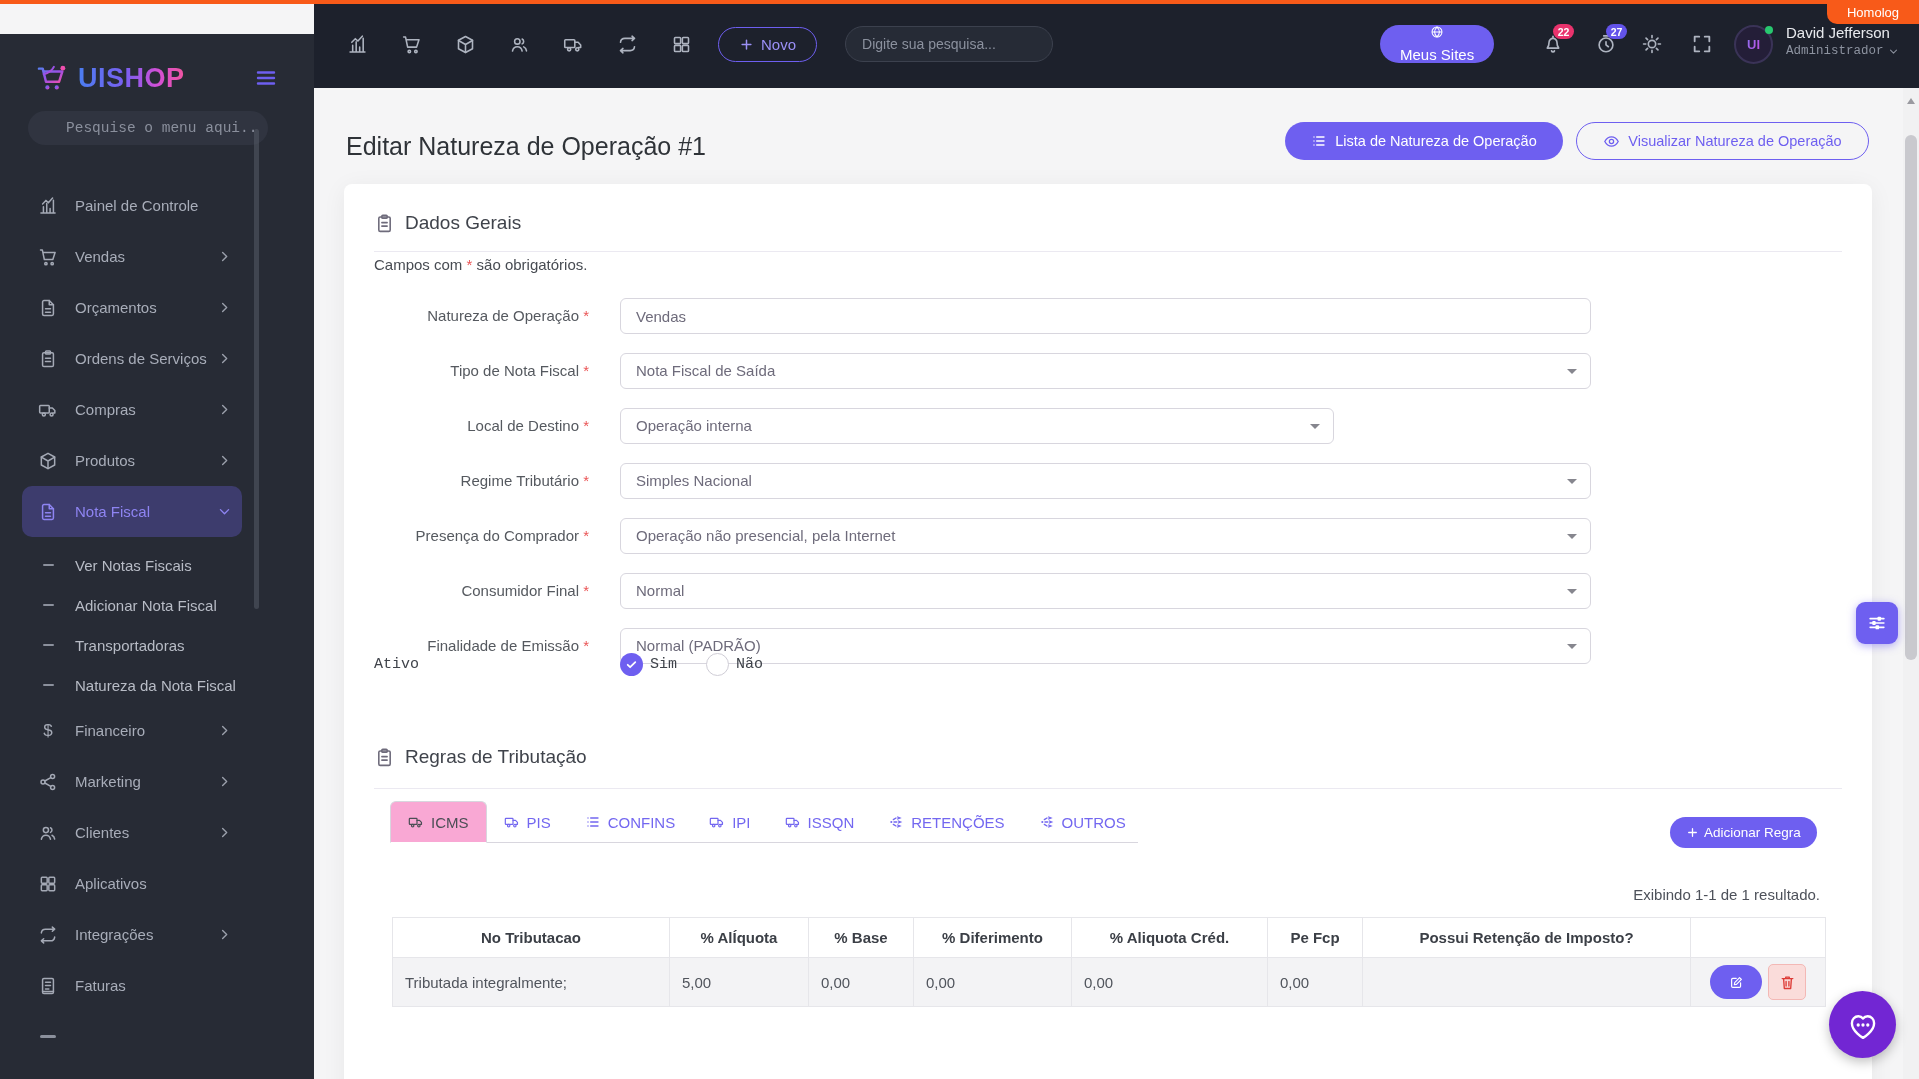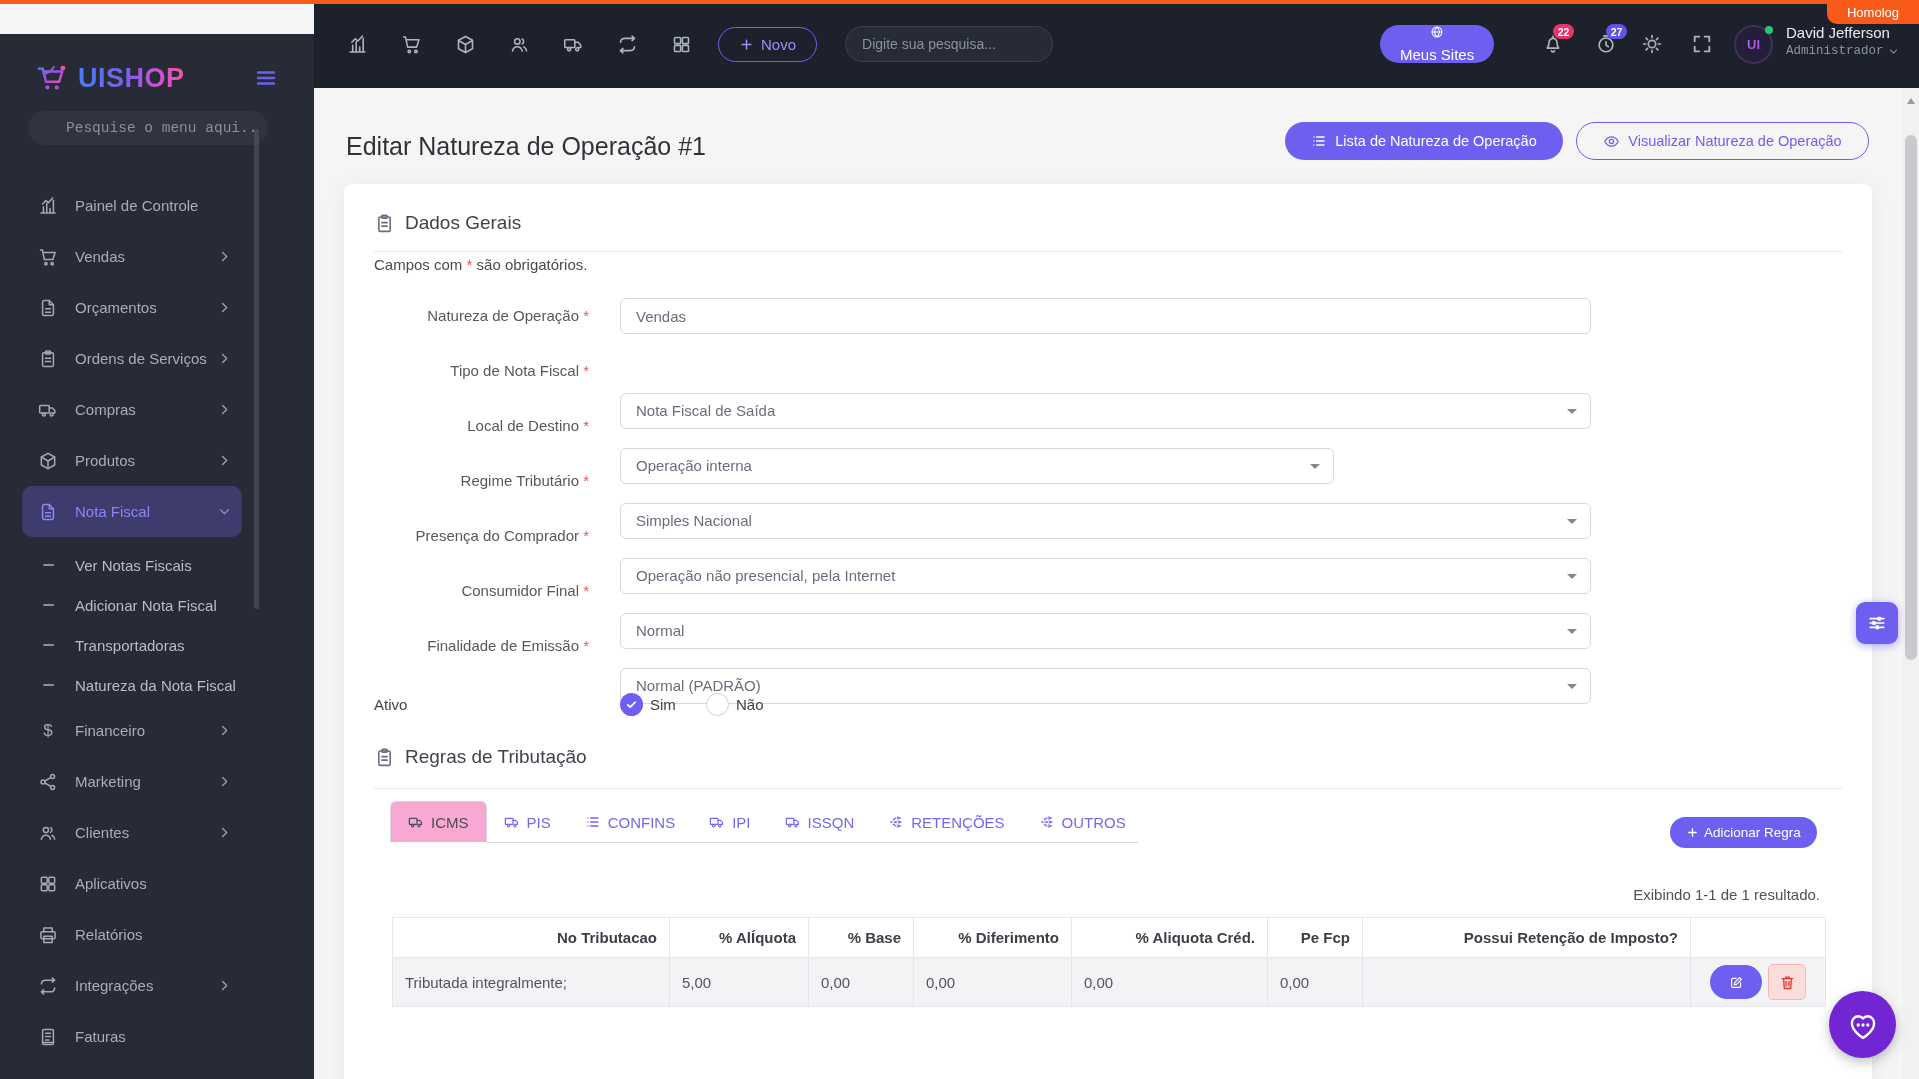--- a/index.html
+++ b/index.html
@@ -89,26 +89,26 @@
   .divider { position:absolute; left:30px; width:1468px; height:1px; background:#ebe9f1; }
   #req-note { position:absolute; left:30px; top:72px; font-size:15px; color:#474b52; }
   .star { color:#ea5455; }
 
   .frow { position:absolute; left:0; height:36px; width:100%; }
   .frow .flabel { position:absolute; left:30px; width:215px; text-align:right; line-height:36px;
                   font-size:15px; color:#55595f; }
   .fctl { position:absolute; left:276px; height:36px; border:1px solid #d8d6de; border-radius:6px;
           background:#fff; font-size:15px; color:#6e6b7b; }
   input.fctl { padding:0 15px; outline:none; font-family:"Liberation Sans",sans-serif; width:971px; }
-  .fselect { width:971px; line-height:34px; padding:0 30px 0 15px; cursor:pointer; position:absolute;margin-top:40px; }
+  .fselect { width:971px; line-height:34px; padding:0 30px 0 15px; cursor:pointer; position:absolute; }
   .fselect.short { width:714px; }
   .fselect::after { content:""; position:absolute; right:13px; top:15px; border:5px solid transparent;
                     border-top-color:#86868e; border-bottom:none; }
 
-  #ativo-row { position:absolute; left:0; top:508px; height:26px; width:100%; }
+  #ativo-row { position:absolute; left:0; top:468px; height:26px; width:100%;font-family:Liberation Mono, monospace; }
   #ativo-row .flabel2 { position:absolute; left:30px; font-size:15px; color:#3f434a; line-height:26px; }
   .radio { position:absolute; top:1px; width:23px; height:23px; border-radius:50%; cursor:pointer; }
   .radio.on { background:#6e5ff0; display:flex; align-items:center; justify-content:center; }
   .radio.on svg { width:13px; height:13px; color:#fff; }
   .radio.off { background:#fff; border:1.5px solid #cfcdd6; }
   .radio-lbl { position:absolute; font-size:15px; color:#3f434a; line-height:26px; }
 
   
   #tabstrip { position:absolute; left:46px; top:616px; width:748px; border-bottom:1px solid #d8d6de;
               display:flex; align-items:flex-end; }
@@ -120,21 +120,21 @@
   #add-rule { position:absolute; left:1326px; top:633px; height:31px; border-radius:16px; border:none;
               background:#6e5ff0; color:#fff; font-size:13.5px; display:inline-flex; align-items:center;
               gap:5px; padding:0 16px; cursor:pointer; font-weight:500; }
   #add-rule .ic { width:13px; height:13px; }
   #results { position:absolute; right:52px; top:702px; font-size:15px; color:#4d515a; }
 
   
   #rules-table { position:absolute; left:48px; top:733px; width:1433px; border-collapse:collapse;
                  table-layout:fixed; }
   #rules-table th { height:40px; background:#fff; border:1px solid #e6e6ea; font-size:15px;
-                    font-weight:700; color:#3b3f46; text-align:right; padding:0 12px; }
+                    font-weight:700; color:#3b3f46; text-align:center; padding:0 12px; }
   #rules-table td { height:49px; background:#f3f3f5; border:1px solid #e6e6ea; font-size:15px;
                     color:#50545c; padding:0 12px; }
   td.actions { text-align:center; }
   #edit-btn { display:inline-flex; width:52px; height:34px; border-radius:17px; background:#6e5ff0;
               border:none; align-items:center; justify-content:center; cursor:pointer;
               vertical-align:middle; }
   #edit-btn svg { width:15px; height:15px; color:#fff; }
   #del-btn { display:inline-flex; width:38px; height:36px; border-radius:5px; background:#fadcda;
              border:1px solid #f3b8b5; align-items:center; justify-content:center; cursor:pointer;
              margin-left:6px; vertical-align:middle; }
@@ -504,26 +504,20 @@
       <span class="lbl">Clientes</span>
       <svg class="chev">
           <use href="#i-chev-r"></use>
         </svg>
     </div>
     <div class="mi">
       <svg class="ic">
           <use href="#i-grid"></use>
         </svg>
       <span class="lbl">Aplicativos</span>
-    </div>
-    <div class="mi">
-      <svg class="ic">
-          <use href="#i-printer"></use>
-        </svg>
-      <span class="lbl">Relatórios</span>
     </div>
     <div class="mi">
       <svg class="ic">
           <use href="#i-repeat"></use>
         </svg>
       <span class="lbl">Integrações</span>
       <svg class="chev">
           <use href="#i-chev-r"></use>
         </svg>
     </div>

